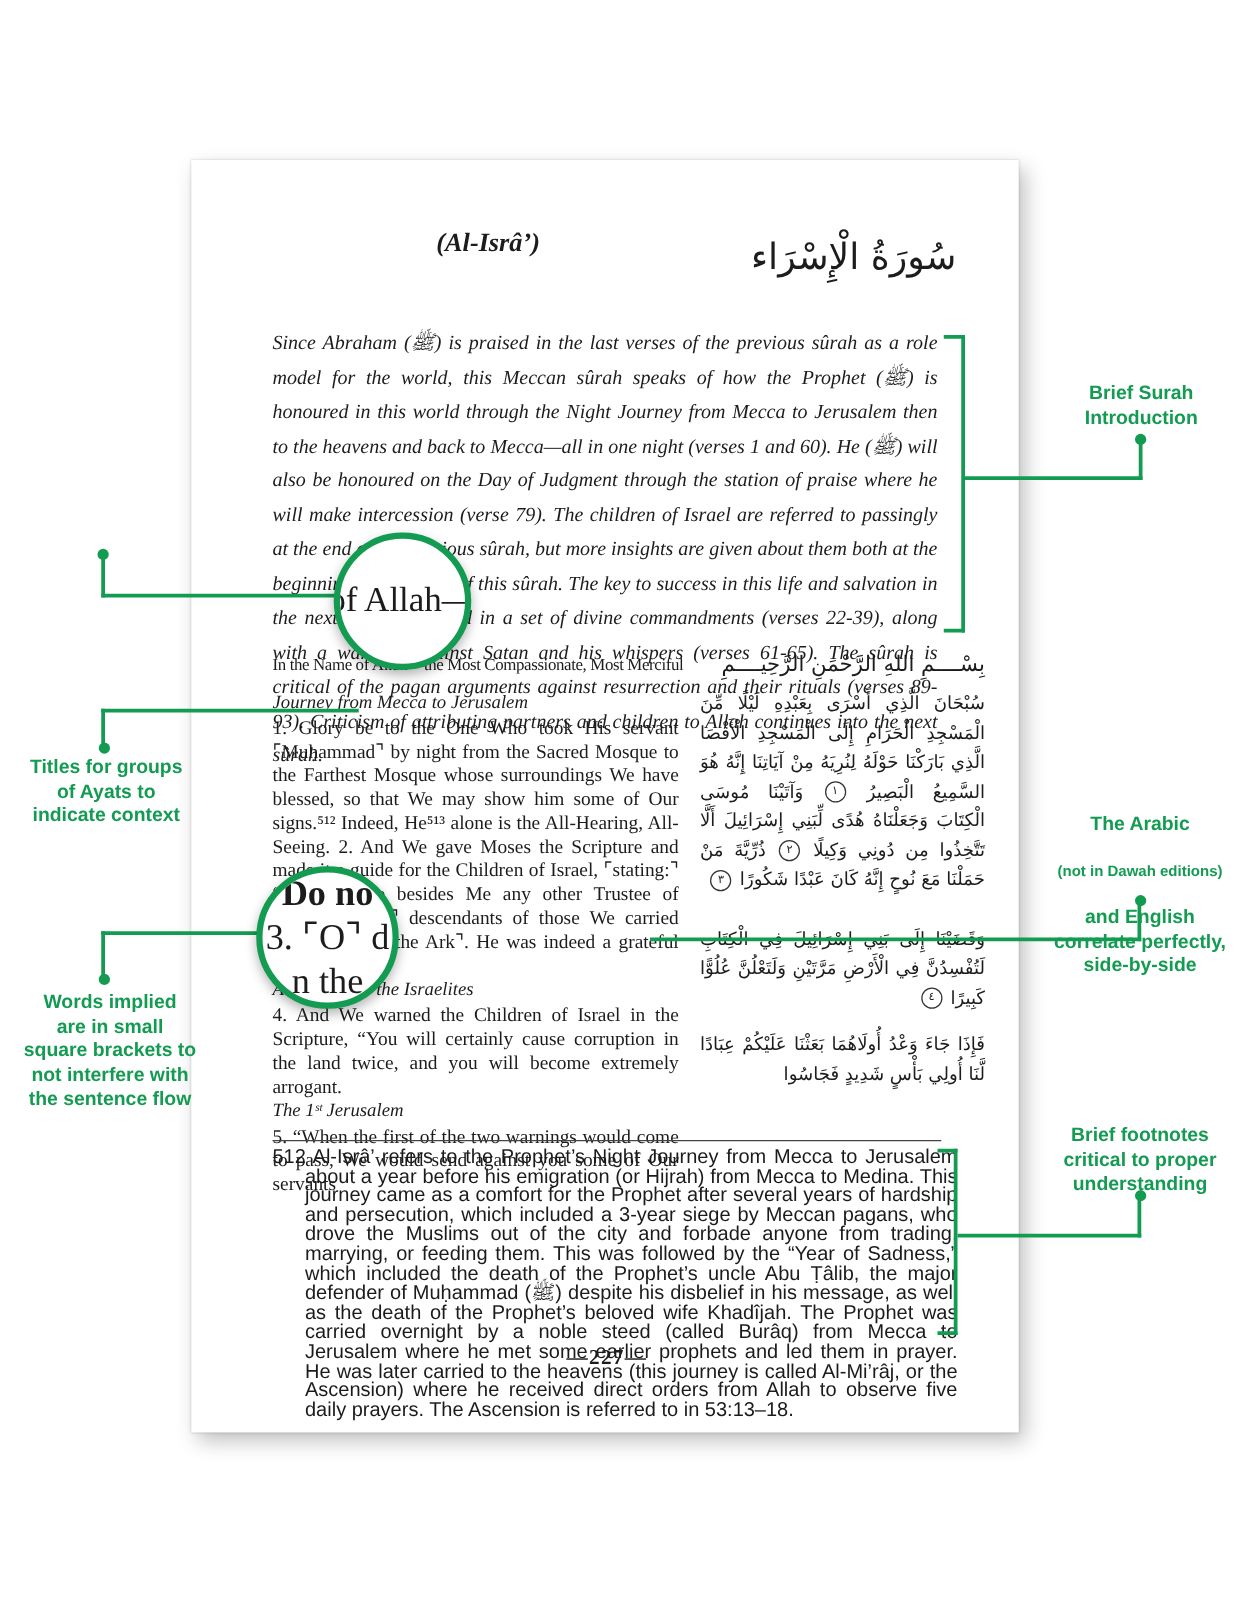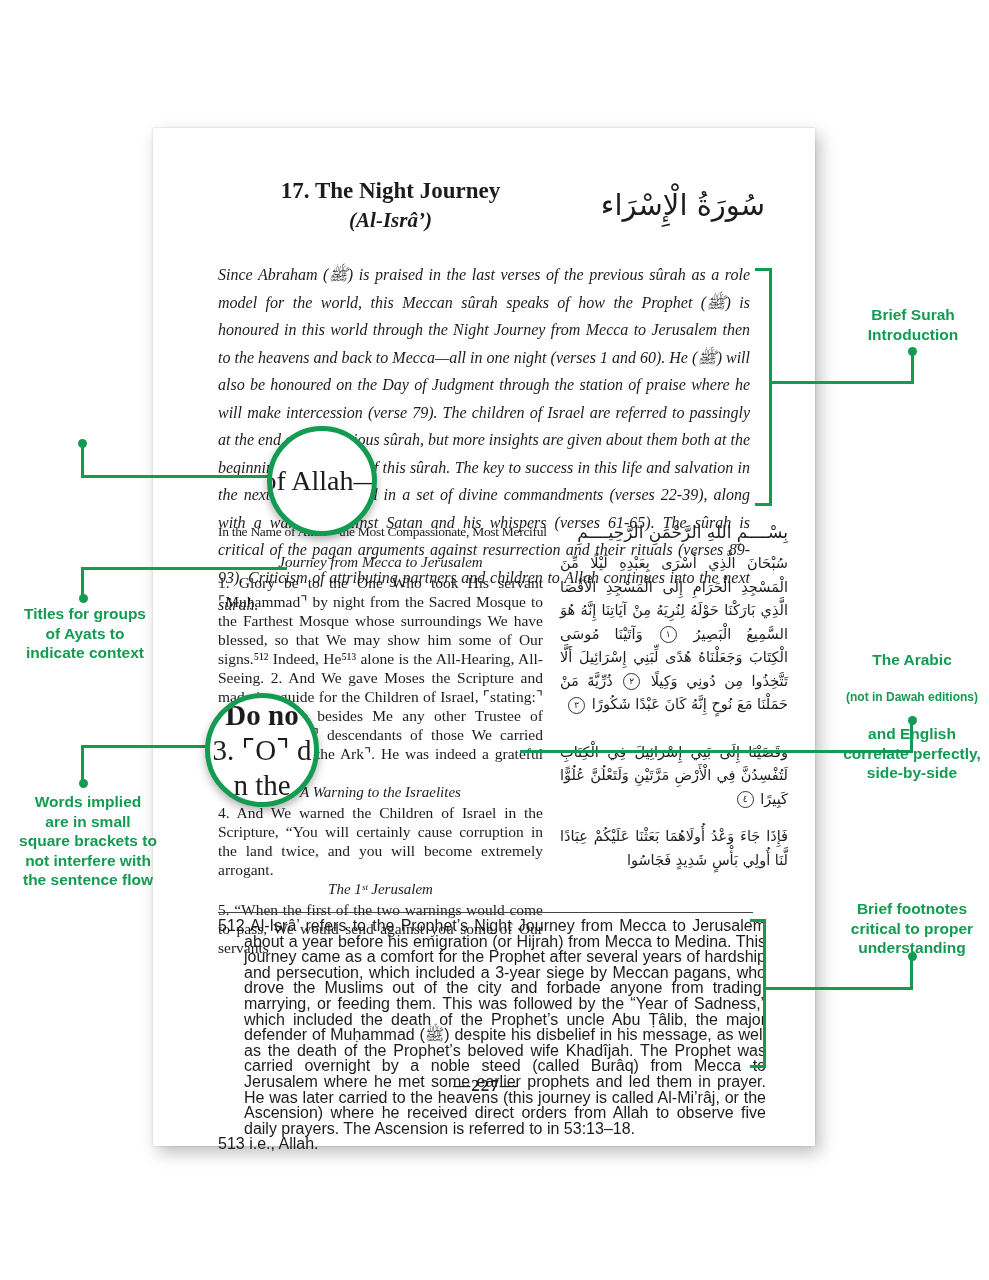--- a/index.html
+++ b/index.html
@@ -19,21 +19,21 @@
 
   .intro{position:absolute;left:65px;top:133px;width:532px;margin:0;
          font-style:italic;font-size:16px;line-height:27.5px;text-align:justify;}
 
   .basmala-row{position:absolute;left:65px;top:394px;width:570px;display:flex;justify-content:space-between;align-items:center;}
   .basmala-en{font-size:13.5px;letter-spacing:-0.3px;}
   .basmala-ar{direction:rtl;font-family:"DejaVu Sans",sans-serif;font-size:17px;}
 
   .columns{position:absolute;left:65px;top:424px;width:570px;display:flex;justify-content:space-between;}
   .col-en{width:325px;}
-  .col-heading{font-style:italic;font-size:15px;line-height:19px;text-align:center;margin:1px 0;}
+  .col-heading{font-style:italic;font-size:15px;line-height:19px;margin:1px 0;}
   .verse-para{font-size:15.5px;line-height:19px;text-align:justify;margin:0;}
   .col-ar{width:228px;direction:rtl;text-align:justify;font-family:"DejaVu Sans",sans-serif;
           font-size:14.5px;line-height:23.5px;}
   .arabic-block{margin:0;}
   .arabic-block + .arabic-block{margin-top:24px;}
   .arabic-block + .arabic-block + .arabic-block{margin-top:14px;}
   .ayah-marker{display:inline-block;width:15px;height:15px;border:1px solid #333;border-radius:50%;
                font-size:9px;line-height:14px;text-align:center;vertical-align:middle;margin:0 2px;}
 
   .fn-divider{position:absolute;left:65px;top:784px;width:535px;height:1px;background:#444;}
@@ -65,21 +65,20 @@
 </style>
 </head>
 <body>
 
 <div class="canvas">
 
   <div class="sheet">
 
     <div class="title-row">
       <div class="title-en">
-        <div class="title-main">17. The Night Journey</div>
         <div class="title-sub">(Al-Isrâ’)</div>
       </div>
       <div class="title-ar">سُورَةُ الْإِسْرَاء</div>
     </div>
 
     <p class="intro">Since Abraham (ﷺ) is praised in the last verses of the previous sûrah as a role model for the world, this Meccan sûrah speaks of how the Prophet (ﷺ) is honoured in this world through the Night Journey from Mecca to Jerusalem then to the heavens and back to Mecca—all in one night (verses 1 and 60). He (ﷺ) will also be honoured on the Day of Judgment through the station of praise where he will make intercession (verse 79). The children of Israel are referred to passingly at the end of the previous sûrah, but more insights are given about them both at the beginning and the end of this sûrah. The key to success in this life and salvation in the next is encapsulated in a set of divine commandments (verses 22-39), along with a warning against Satan and his whispers (verses 61-65). The sûrah is critical of the pagan arguments against resurrection and their rituals (verses 89-93). Criticism of attributing partners and children to Allah continues into the next sûrah.</p>
 
     <div class="basmala-row">
       <div class="basmala-en">In the Name of Allah—the Most Compassionate, Most Merciful</div>
       <div class="basmala-ar">بِسْــــمِ اللهِ الرَّحْمَنِ الرَّحِيــــمِ</div>
@@ -97,21 +96,20 @@
       <div class="col-ar" id="arabic-col">
           <div class="arabic-block"><span>سُبْحَانَ الَّذِي أَسْرَى بِعَبْدِهِ لَيْلًا مِّنَ الْمَسْجِدِ الْحَرَامِ إِلَى الْمَسْجِدِ الْأَقْصَا الَّذِي بَارَكْنَا حَوْلَهُ لِنُرِيَهُ مِنْ آيَاتِنَا إِنَّهُ هُوَ السَّمِيعُ الْبَصِيرُ </span><span class="ayah-marker">١</span> <span>وَآتَيْنَا مُوسَى الْكِتَابَ وَجَعَلْنَاهُ هُدًى لِّبَنِي إِسْرَائِيلَ أَلَّا تَتَّخِذُوا مِن دُونِي وَكِيلًا </span><span class="ayah-marker">٢</span> <span>ذُرِّيَّةَ مَنْ حَمَلْنَا مَعَ نُوحٍ إِنَّهُ كَانَ عَبْدًا شَكُورًا </span><span class="ayah-marker">٣</span> </div>
           <div class="arabic-block"><span>وَقَضَيْنَا إِلَى بَنِي إِسْرَائِيلَ فِي الْكِتَابِ لَتُفْسِدُنَّ فِي الْأَرْضِ مَرَّتَيْنِ وَلَتَعْلُنَّ عُلُوًّا كَبِيرًا </span><span class="ayah-marker">٤</span> </div>
           <div class="arabic-block"><span>فَإِذَا جَاءَ وَعْدُ أُولَاهُمَا بَعَثْنَا عَلَيْكُمْ عِبَادًا لَّنَا أُولِي بَأْسٍ شَدِيدٍ فَجَاسُوا </span></div>
         </div>
     </div>
 
     <div class="fn-divider"></div>
     <div class="footnotes" id="footnotes">
         <div class="footnote"><span class="fn-num">512 </span><span>Al-Isrâ’ refers to the Prophet’s Night Journey from Mecca to Jerusalem about a year before his emigration (or Hijrah) from Mecca to Medina. This journey came as a comfort for the Prophet after several years of hardship and persecution, which included a 3-year siege by Meccan pagans, who drove the Muslims out of the city and forbade anyone from trading, marrying, or feeding them. This was followed by the “Year of Sadness,” which included the death of the Prophet’s uncle Abu Ṭâlib, the major defender of Muḥammad (ﷺ) despite his disbelief in his message, as well as the death of the Prophet’s beloved wife Khadîjah. The Prophet was carried overnight by a noble steed (called Burâq) from Mecca to Jerusalem where he met some earlier prophets and led them in prayer. He was later carried to the heavens (this journey is called Al-Mi’râj, or the Ascension) where he received direct orders from Allah to observe five daily prayers. The Ascension is referred to in 53:13–18.</span></div>
-        <div class="footnote"><span class="fn-num">513 </span><span>i.e., Allah.</span></div>
       </div>
 
     <div class="page-num">—227—</div>
   </div>
 
   <div class="gdot" style="left:78px;top:439px;"></div>
   <div class="gline" style="left:81px;top:444px;width:3px;height:34px;"></div>
   <div class="gline" style="left:81px;top:475px;width:190px;height:3px;"></div>
 
   <div class="note" id="note-titles" style="left:0;top:604px;width:170px;">Titles for groups

